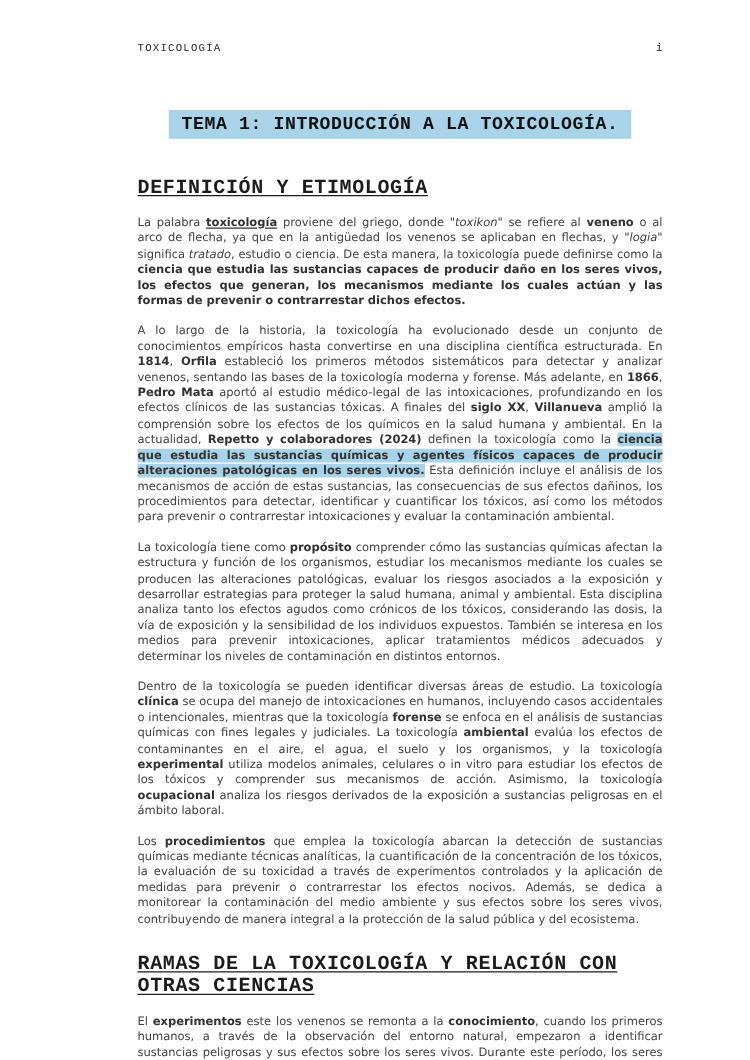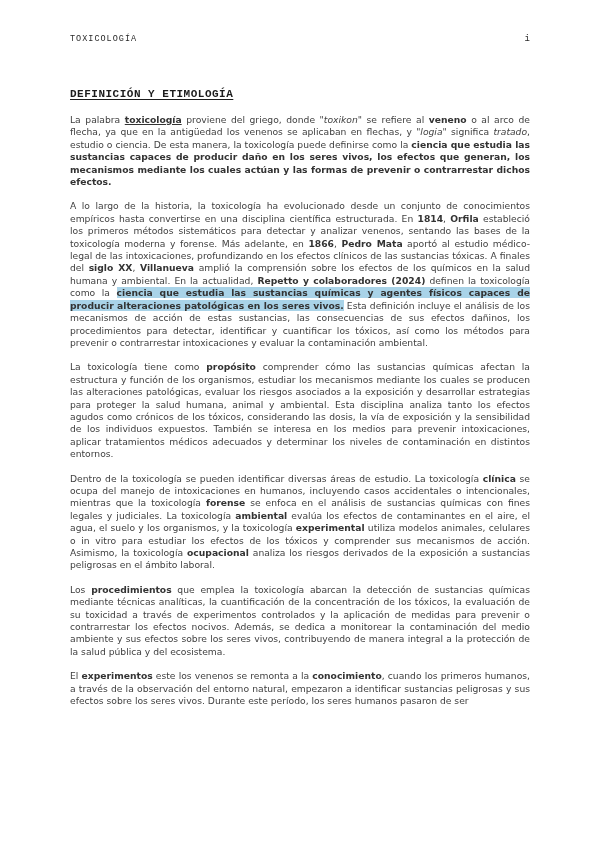--- a/index.html
+++ b/index.html
@@ -4,21 +4,21 @@
 <style>
   :root{
     --hl:#a9d3e8;
     --text:#414141;
     --heading:#1c1c1c;
   }
   *{box-sizing:border-box;}
   html,body{margin:0;padding:0;background:#ffffff;}
   .page{
     width:600px;height:848px;overflow:hidden;background:#ffffff;
-    padding:34px 70px 0 70px;
+    padding:34px 70px 0 110px;
     font-family:"DejaVu Sans",sans-serif;
     color:var(--text);
   }
   .page-header{
     display:flex;justify-content:space-between;align-items:flex-start;
     margin-bottom:44px;
   }
   .header-title{
     font-family:"Liberation Mono",monospace;
     font-size:8.5px;letter-spacing:1px;color:#2a2a2a;
@@ -31,21 +31,21 @@
   .doc-title{
     display:inline-block;
     font-family:"Liberation Mono",monospace;
     font-size:14.5px;font-weight:bold;letter-spacing:0.5px;
     color:#111;
     background:var(--hl);
     padding:4px 10px 3px 10px;
   }
   .section-heading{
     font-family:"Liberation Mono",monospace;
-    font-size:11px;font-weight:bold;letter-spacing:0.5px;
+    font-size:16px;font-weight:bold;letter-spacing:0.5px;
     color:var(--heading);
     text-decoration:underline;
     text-underline-offset:2px;
     margin:18px 0 14px 0;
   }
   .section-heading.second{margin-top:20px;}
   .body-par{
     font-size:9.2px;line-height:12.4px;
     text-align:justify;
     margin:0 0 12px 0;
@@ -59,27 +59,31 @@
 </head>
 <body>
 
 <div class="page">
 
   <div class="page-header">
     <span class="header-title">TOXICOLOGÍA</span>
     <span class="page-number">i</span>
   </div>
 
+  <div class="title-wrap">
+    <span class="doc-title">TEMA 1: INTRODUCCIÓN A LA TOXICOLOGÍA.</span>
+  </div>
 
   <div>
     <h2 class="section-heading">DEFINICIÓN Y ETIMOLOGÍA</h2>
     <p class="body-par"><span>La palabra </span><span class="b u">toxicología</span><span> proviene del griego, donde </span><span class="i">"toxikon"</span><span> se refiere al </span><span class="b">veneno</span><span> o al arco de flecha, ya que en la antigüedad los venenos se aplicaban en flechas, y </span><span class="i">"logia"</span><span> significa </span><span class="i">tratado</span><span>, estudio o ciencia. De esta manera, la toxicología puede definirse como la </span><span class="b">ciencia que estudia las sustancias capaces de producir daño en los seres vivos, los efectos que generan, los mecanismos mediante los cuales actúan y las formas de prevenir o contrarrestar dichos efectos.</span></p>
     <p class="body-par"><span>A lo largo de la historia, la toxicología ha evolucionado desde un conjunto de conocimientos empíricos hasta convertirse en una disciplina científica estructurada. En </span><span class="b">1814</span><span>, </span><span class="b">Orfila</span><span> estableció los primeros métodos sistemáticos para detectar y analizar venenos, sentando las bases de la toxicología moderna y forense. Más adelante, en </span><span class="b">1866</span><span>, </span><span class="b">Pedro Mata</span><span> aportó al estudio médico-legal de las intoxicaciones, profundizando en los efectos clínicos de las sustancias tóxicas. A finales del </span><span class="b">siglo XX</span><span>, </span><span class="b">Villanueva</span><span> amplió la comprensión sobre los efectos de los químicos en la salud humana y ambiental. En la actualidad, </span><span class="b">Repetto y colaboradores (2024)</span><span> definen la toxicología como la </span><span class="b hl">ciencia que estudia las sustancias químicas y agentes físicos capaces de producir alteraciones patológicas en los seres vivos.</span><span> Esta definición incluye el análisis de los mecanismos de acción de estas sustancias, las consecuencias de sus efectos dañinos, los procedimientos para detectar, identificar y cuantificar los tóxicos, así como los métodos para prevenir o contrarrestar intoxicaciones y evaluar la contaminación ambiental.</span></p>
     <p class="body-par"><span>La toxicología tiene como </span><span class="b">propósito</span><span> comprender cómo las sustancias químicas afectan la estructura y función de los organismos, estudiar los mecanismos mediante los cuales se producen las alteraciones patológicas, evaluar los riesgos asociados a la exposición y desarrollar estrategias para proteger la salud humana, animal y ambiental. Esta disciplina analiza tanto los efectos agudos como crónicos de los tóxicos, considerando las dosis, la vía de exposición y la sensibilidad de los individuos expuestos. También se interesa en los medios para prevenir intoxicaciones, aplicar tratamientos médicos adecuados y determinar los niveles de contaminación en distintos entornos.</span></p>
     <p class="body-par"><span>Dentro de la toxicología se pueden identificar diversas áreas de estudio. La toxicología </span><span class="b">clínica</span><span> se ocupa del manejo de intoxicaciones en humanos, incluyendo casos accidentales o intencionales, mientras que la toxicología </span><span class="b">forense</span><span> se enfoca en el análisis de sustancias químicas con fines legales y judiciales. La toxicología </span><span class="b">ambiental</span><span> evalúa los efectos de contaminantes en el aire, el agua, el suelo y los organismos, y la toxicología </span><span class="b">experimental</span><span> utiliza modelos animales, celulares o in vitro para estudiar los efectos de los tóxicos y comprender sus mecanismos de acción. Asimismo, la toxicología </span><span class="b">ocupacional</span><span> analiza los riesgos derivados de la exposición a sustancias peligrosas en el ámbito laboral.</span></p>
     <p class="body-par"><span>Los </span><span class="b">procedimientos</span><span> que emplea la toxicología abarcan la detección de sustancias químicas mediante técnicas analíticas, la cuantificación de la concentración de los tóxicos, la evaluación de su toxicidad a través de experimentos controlados y la aplicación de medidas para prevenir o contrarrestar los efectos nocivos. Además, se dedica a monitorear la contaminación del medio ambiente y sus efectos sobre los seres vivos, contribuyendo de manera integral a la protección de la salud pública y del ecosistema.</span></p>
   </div>
 
   <div>
+    <h2 class="section-heading second">RAMAS DE LA TOXICOLOGÍA Y RELACIÓN CON OTRAS CIENCIAS</h2>
     <p class="body-par"><span>El </span><span class="b">experimentos</span><span> este los venenos se remonta a la </span><span class="b">conocimiento</span><span>, cuando los primeros humanos, a través de la observación del entorno natural, empezaron a identificar sustancias peligrosas y sus efectos sobre los seres vivos. Durante este período, los seres humanos pasaron de ser</span></p>
   </div>
 
 </div>
 
 </body></html>

